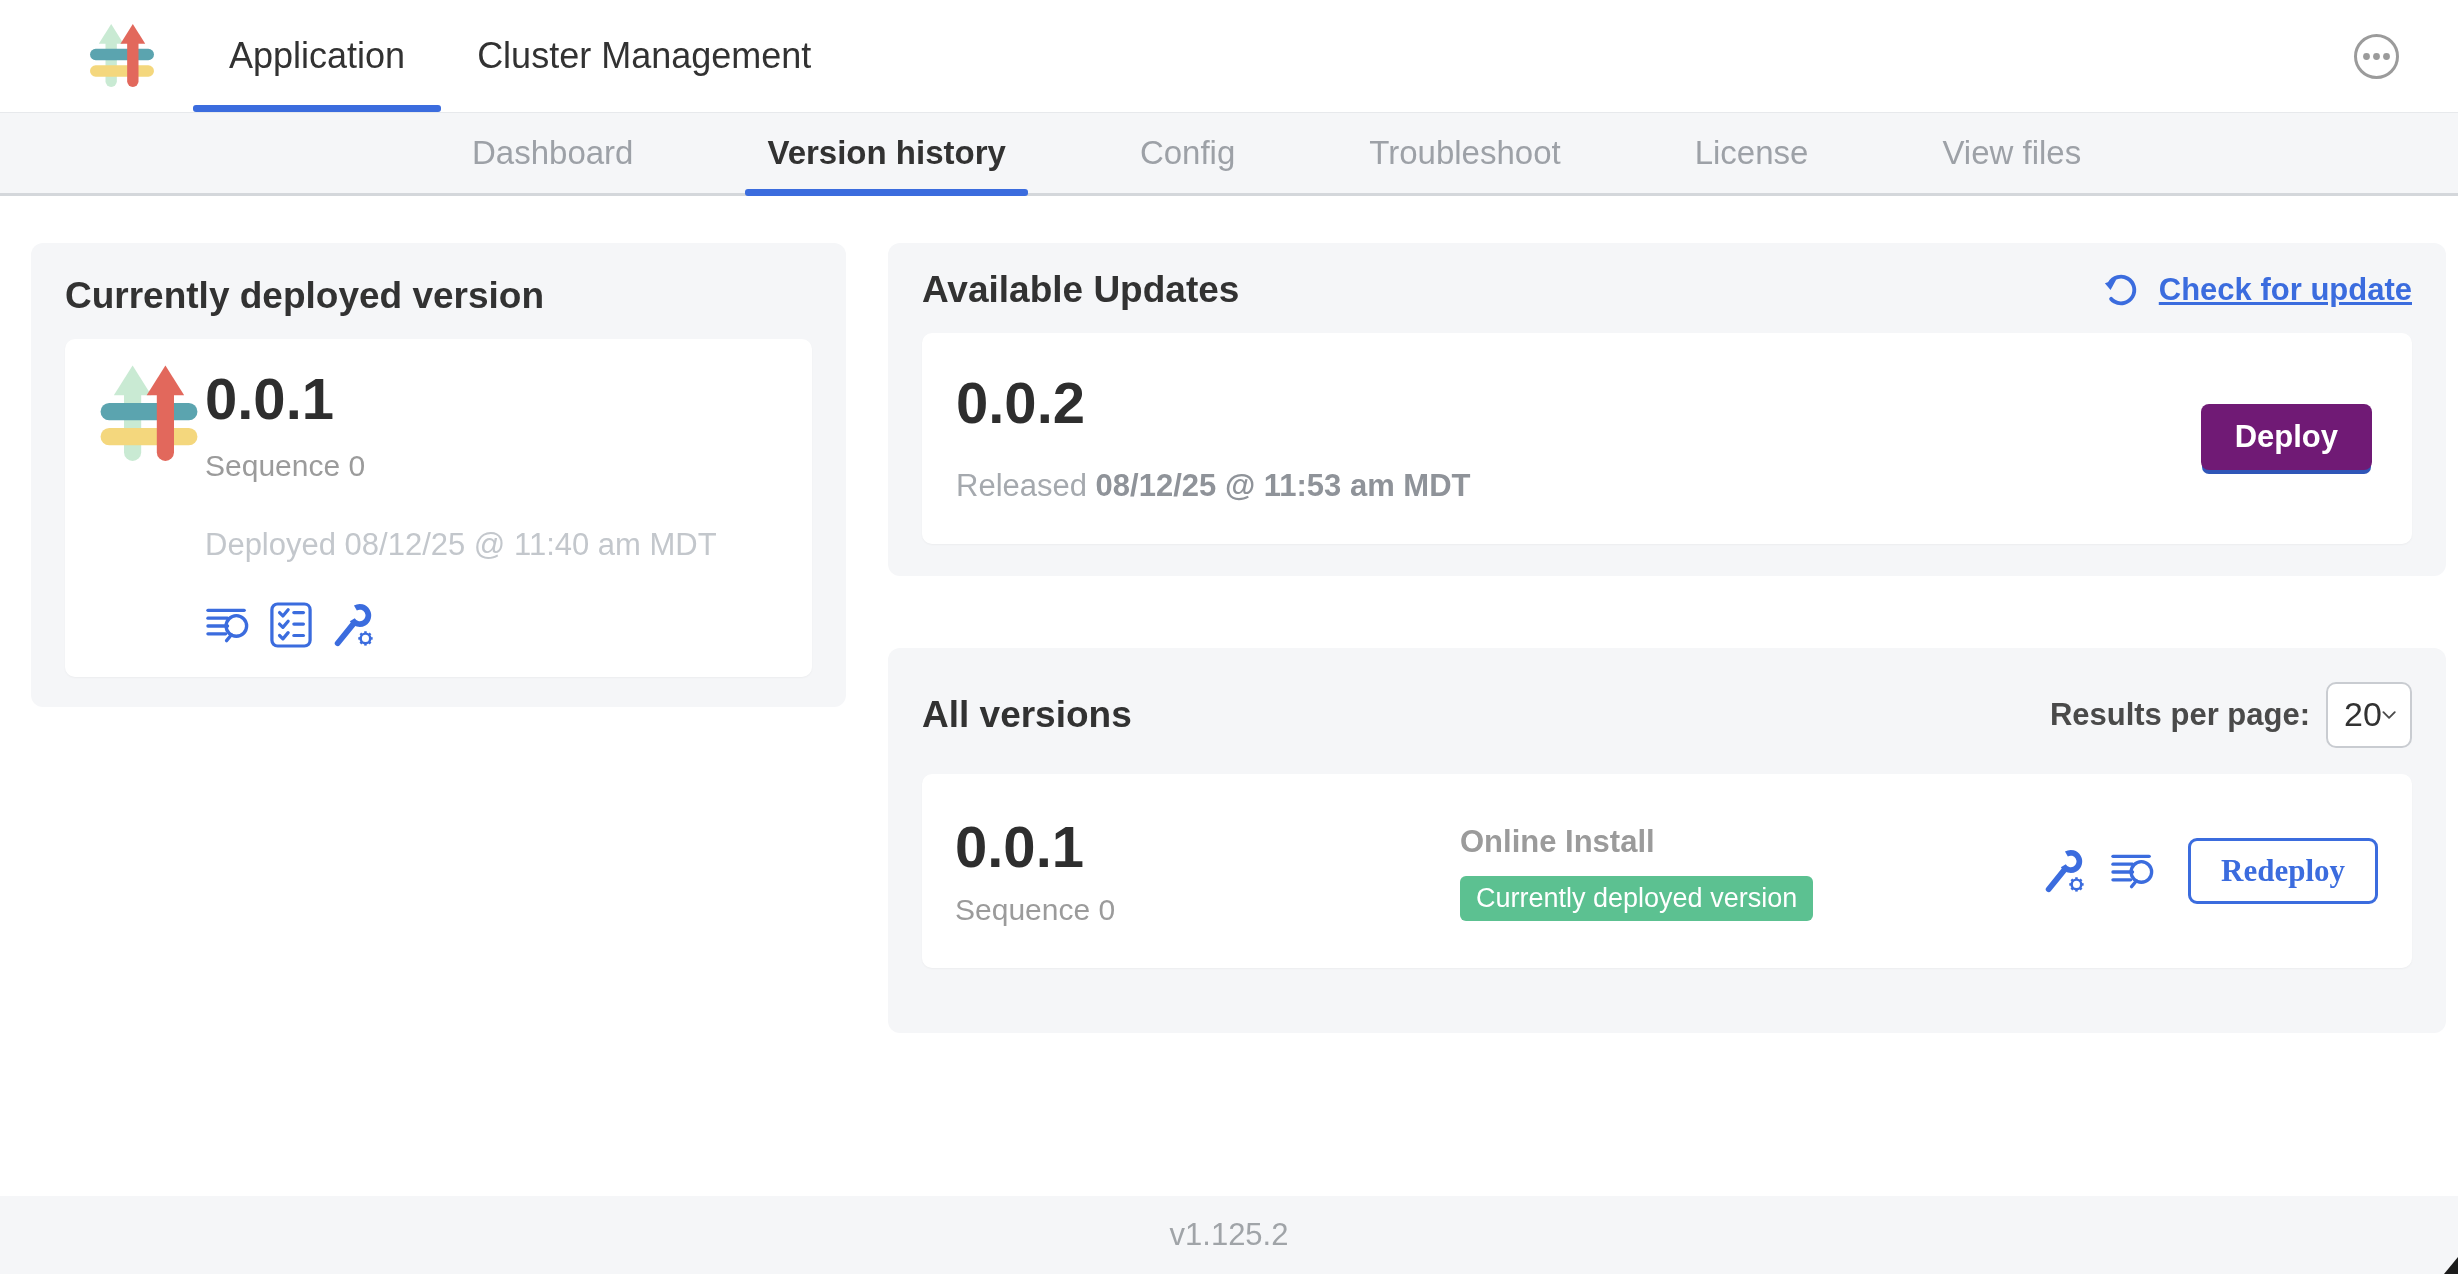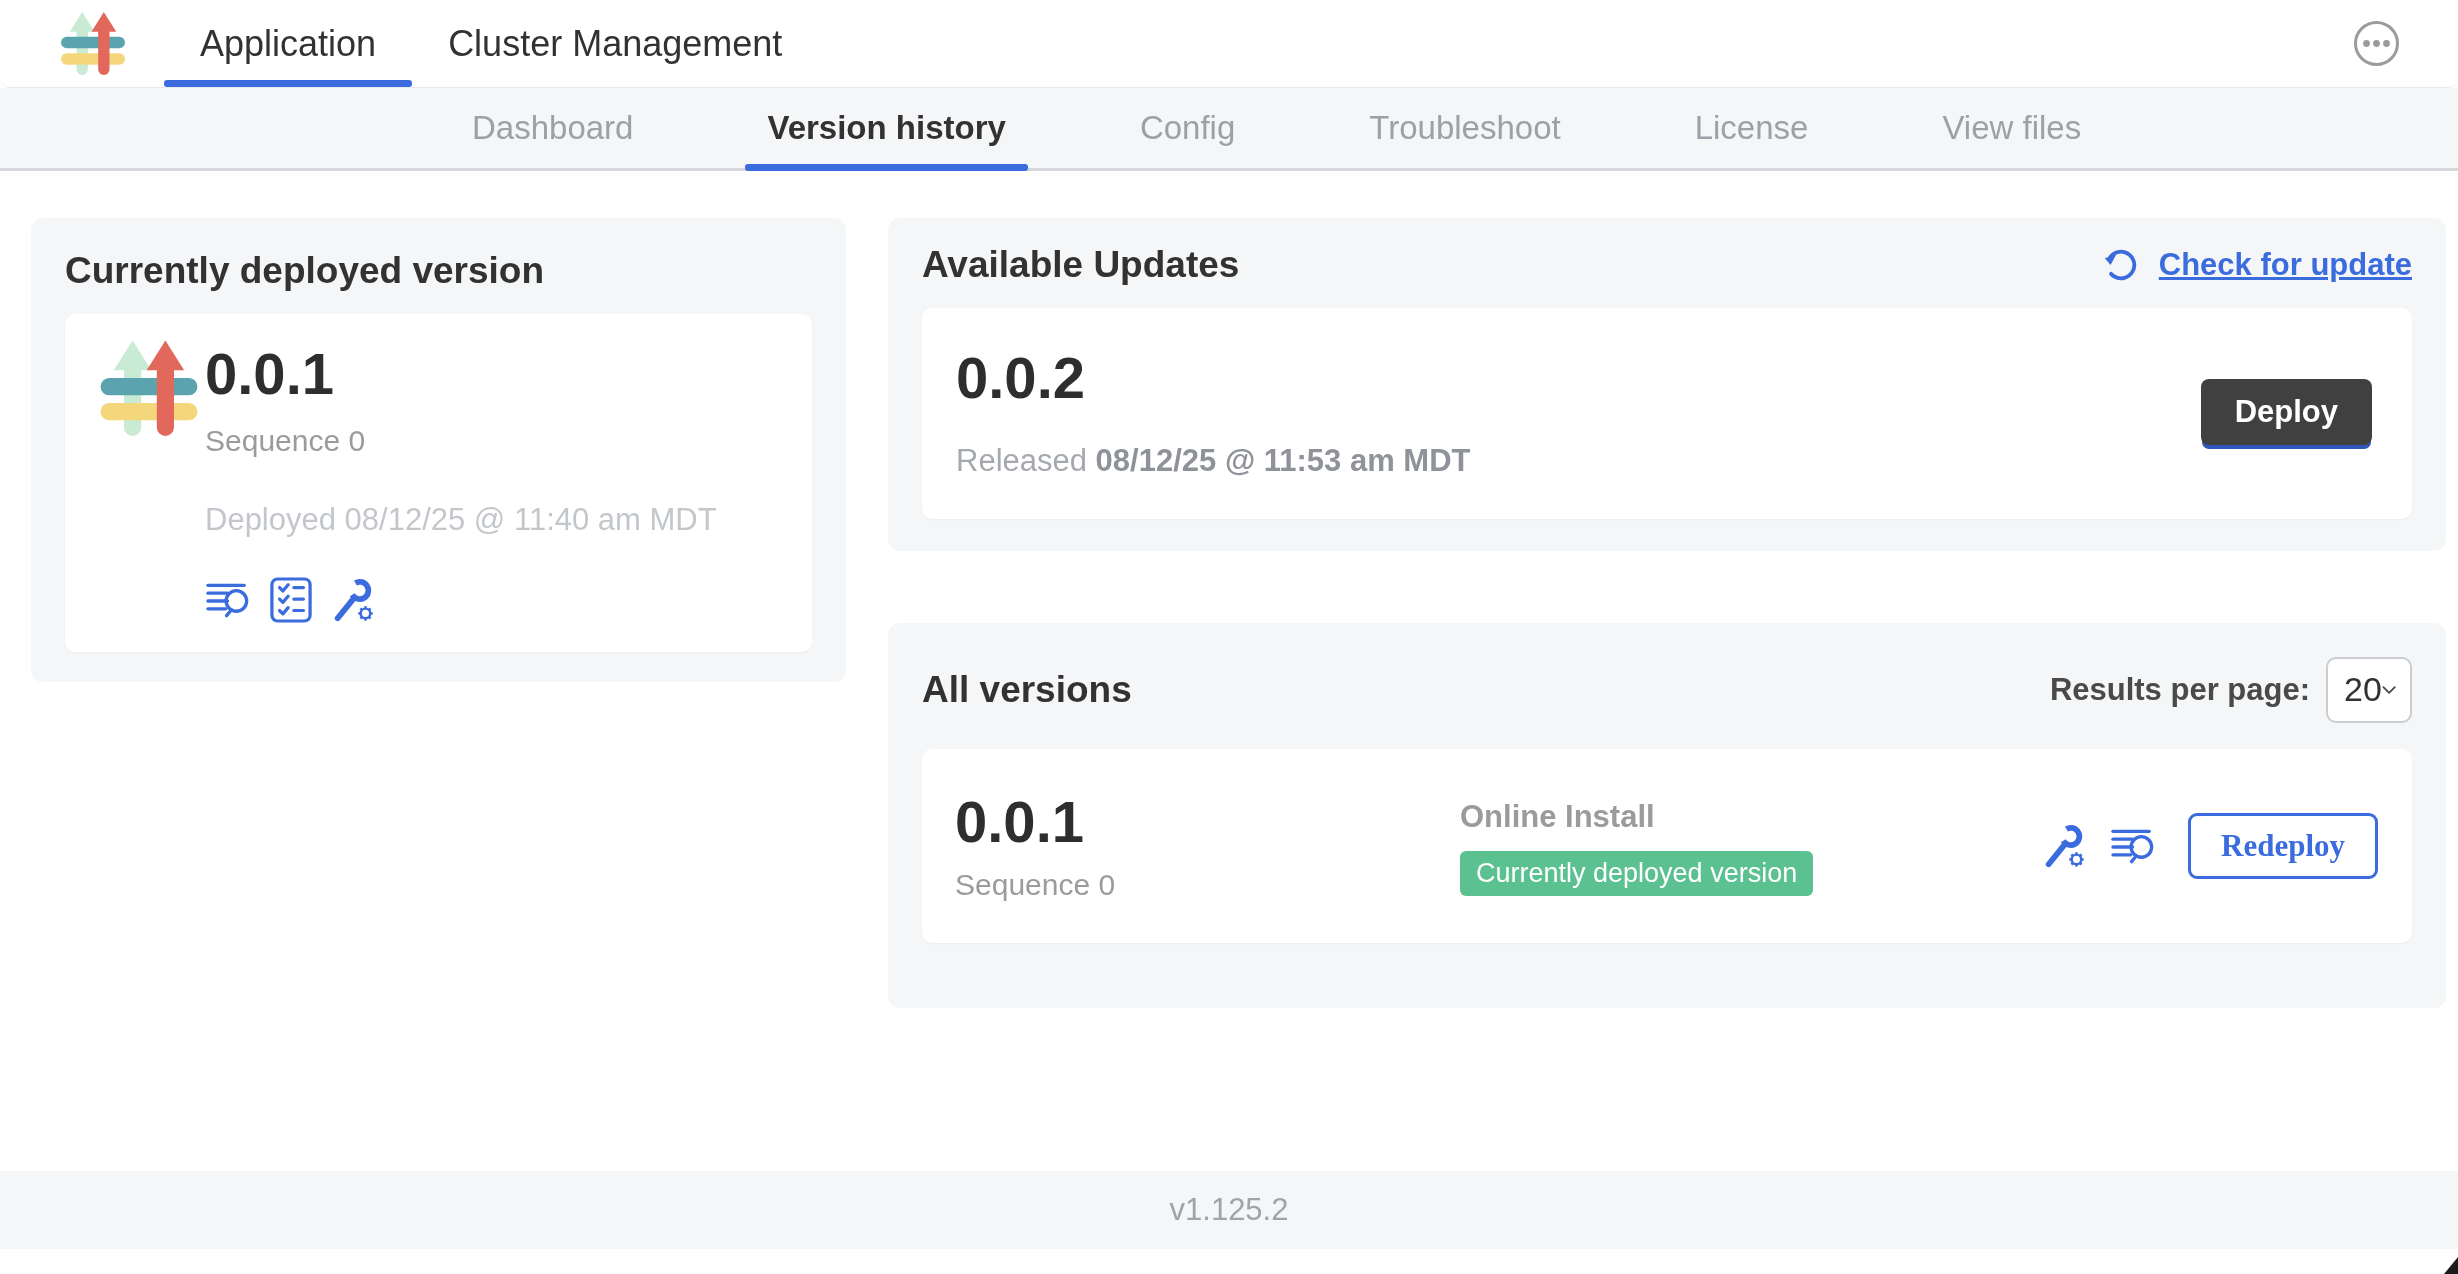--- a/index.html
+++ b/index.html
@@ -3,22 +3,22 @@
 <meta charset="utf-8">
 <style>
   * { margin:0; padding:0; box-sizing:border-box; }
   html,body { width:2458px; height:1274px; }
   body {
     font-family:"Liberation Sans","DejaVu Sans",sans-serif;
     background:#ffffff; color:#323232; overflow:hidden; position:relative;
   }
 
   
-  .topbar { height:88px; background:#ffffff; border-bottom:1px solid #e7e9ec;
-    display:flex; align-items:center; padding:0 58px 0 60px; position:relative;border-radius:10px; }
+  .topbar { height:113px; background:#ffffff; border-bottom:1px solid #e7e9ec;
+    display:flex; align-items:center; padding:0 58px 0 89px; position:relative; }
   .brand { width:66px; height:82px; margin-right:38px; display:flex; align-items:center; }
   .top-tabs { display:flex; height:100%; }
   .top-tab { position:relative; display:flex; align-items:center; padding:0 36px;
     font-size:36px; font-weight:500; color:#323232; cursor:pointer; }
   .top-tab.active::after { content:""; position:absolute; left:0; right:0; bottom:0;
     height:7px; background:#3b6cde; border-radius:3px; }
   .topbar-spacer { flex:1; }
   .menu-btn { width:47px; height:47px; cursor:pointer; }
 
   
@@ -53,21 +53,21 @@
   .updates-card { padding:26px 34px 32px 34px; }
   .card-head { display:flex; align-items:center; justify-content:space-between; }
   .check-link { display:flex; align-items:center; color:#3b6cde; font-size:31px;
     font-weight:600; cursor:pointer; }
   .check-link .link-text { text-decoration:underline; margin-left:19px; }
   .update-row { margin-top:22px; padding:38px 40px 40px 34px; display:flex;
     align-items:center; justify-content:space-between; }
   .released { font-size:31px; margin-top:33px; }
   .released .prefix { color:#a5a9ae; }
   .released .date { color:#8f9399; font-weight:700; }
-  .deploy-btn { background:#404040; color:#ffffff; border:none; border-radius:8px;
+  .deploy-btn { background:#701a75; color:#ffffff; border:none; border-radius:8px;
     min-width:150px; height:66px; padding:0 34px; font-size:31px; font-weight:700;
     font-family:inherit; cursor:pointer; box-shadow:0 5px 0 -1px #2f56b8; }
 
   .versions-card { margin-top:72px; padding:34px 34px 0 34px; height:385px; }
   .results { display:flex; align-items:center; }
   .results-label { font-size:31px; font-weight:600; color:#4a4a4a; margin-right:16px; }
   .results-select { width:86px; height:66px; background:#ffffff; border:2px solid #c9ccd1;
     border-radius:10px; display:flex; align-items:center; justify-content:center;
     padding:0 14px 0 16px; cursor:pointer; }
   .results-select .value { font-size:34px; color:#323232; }

